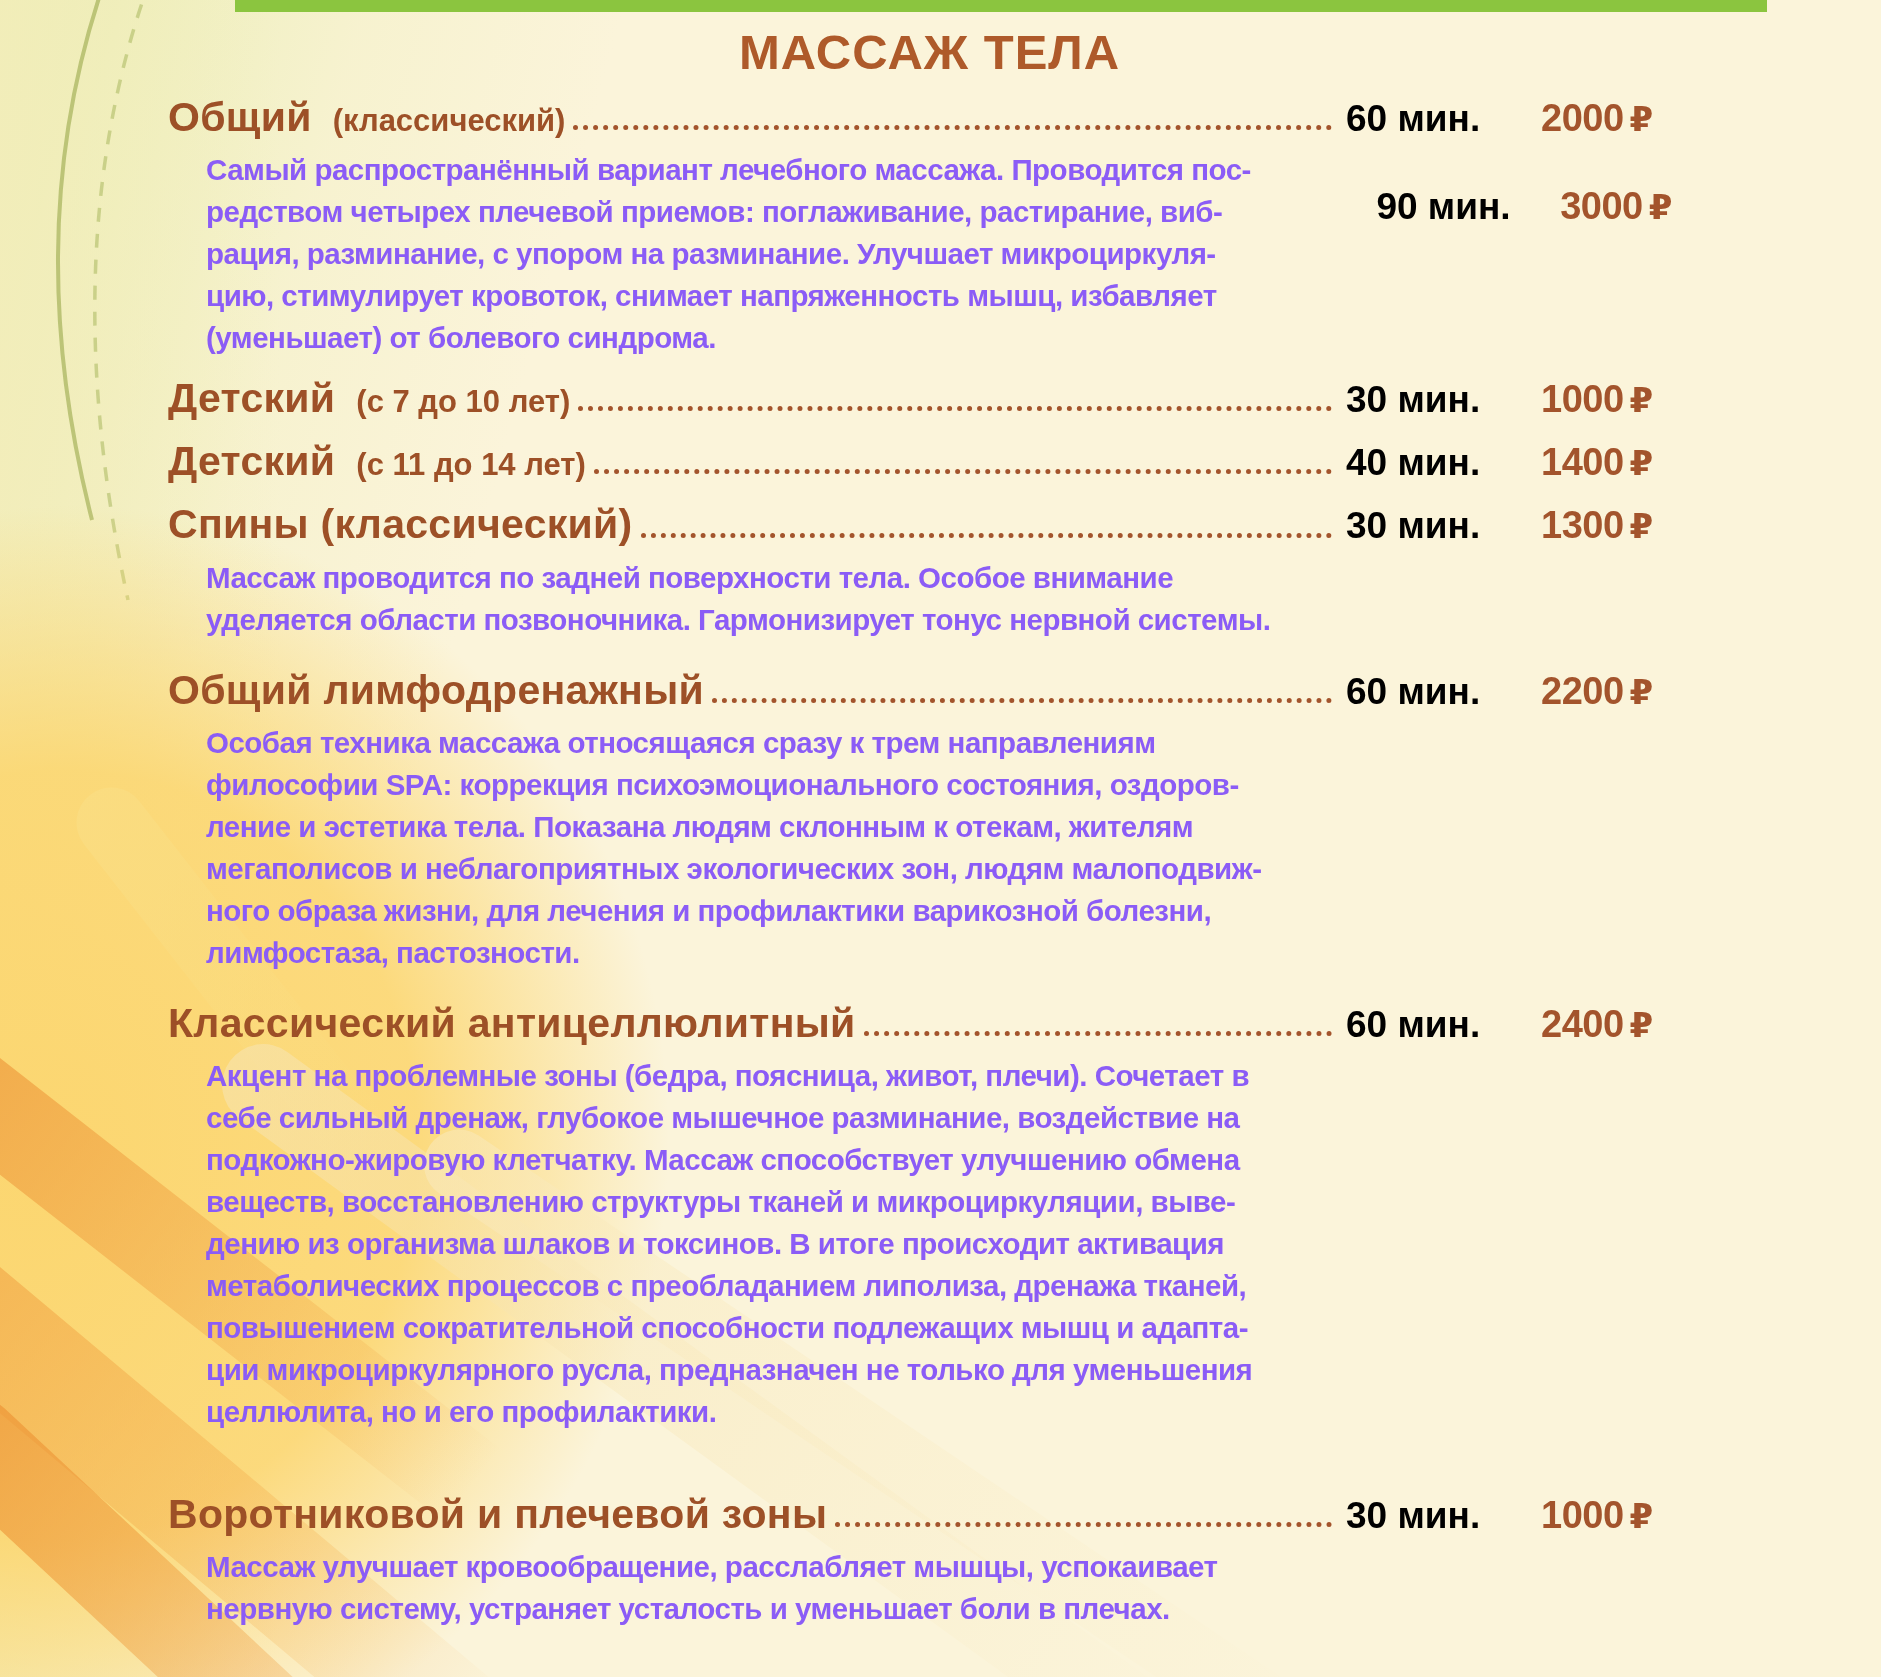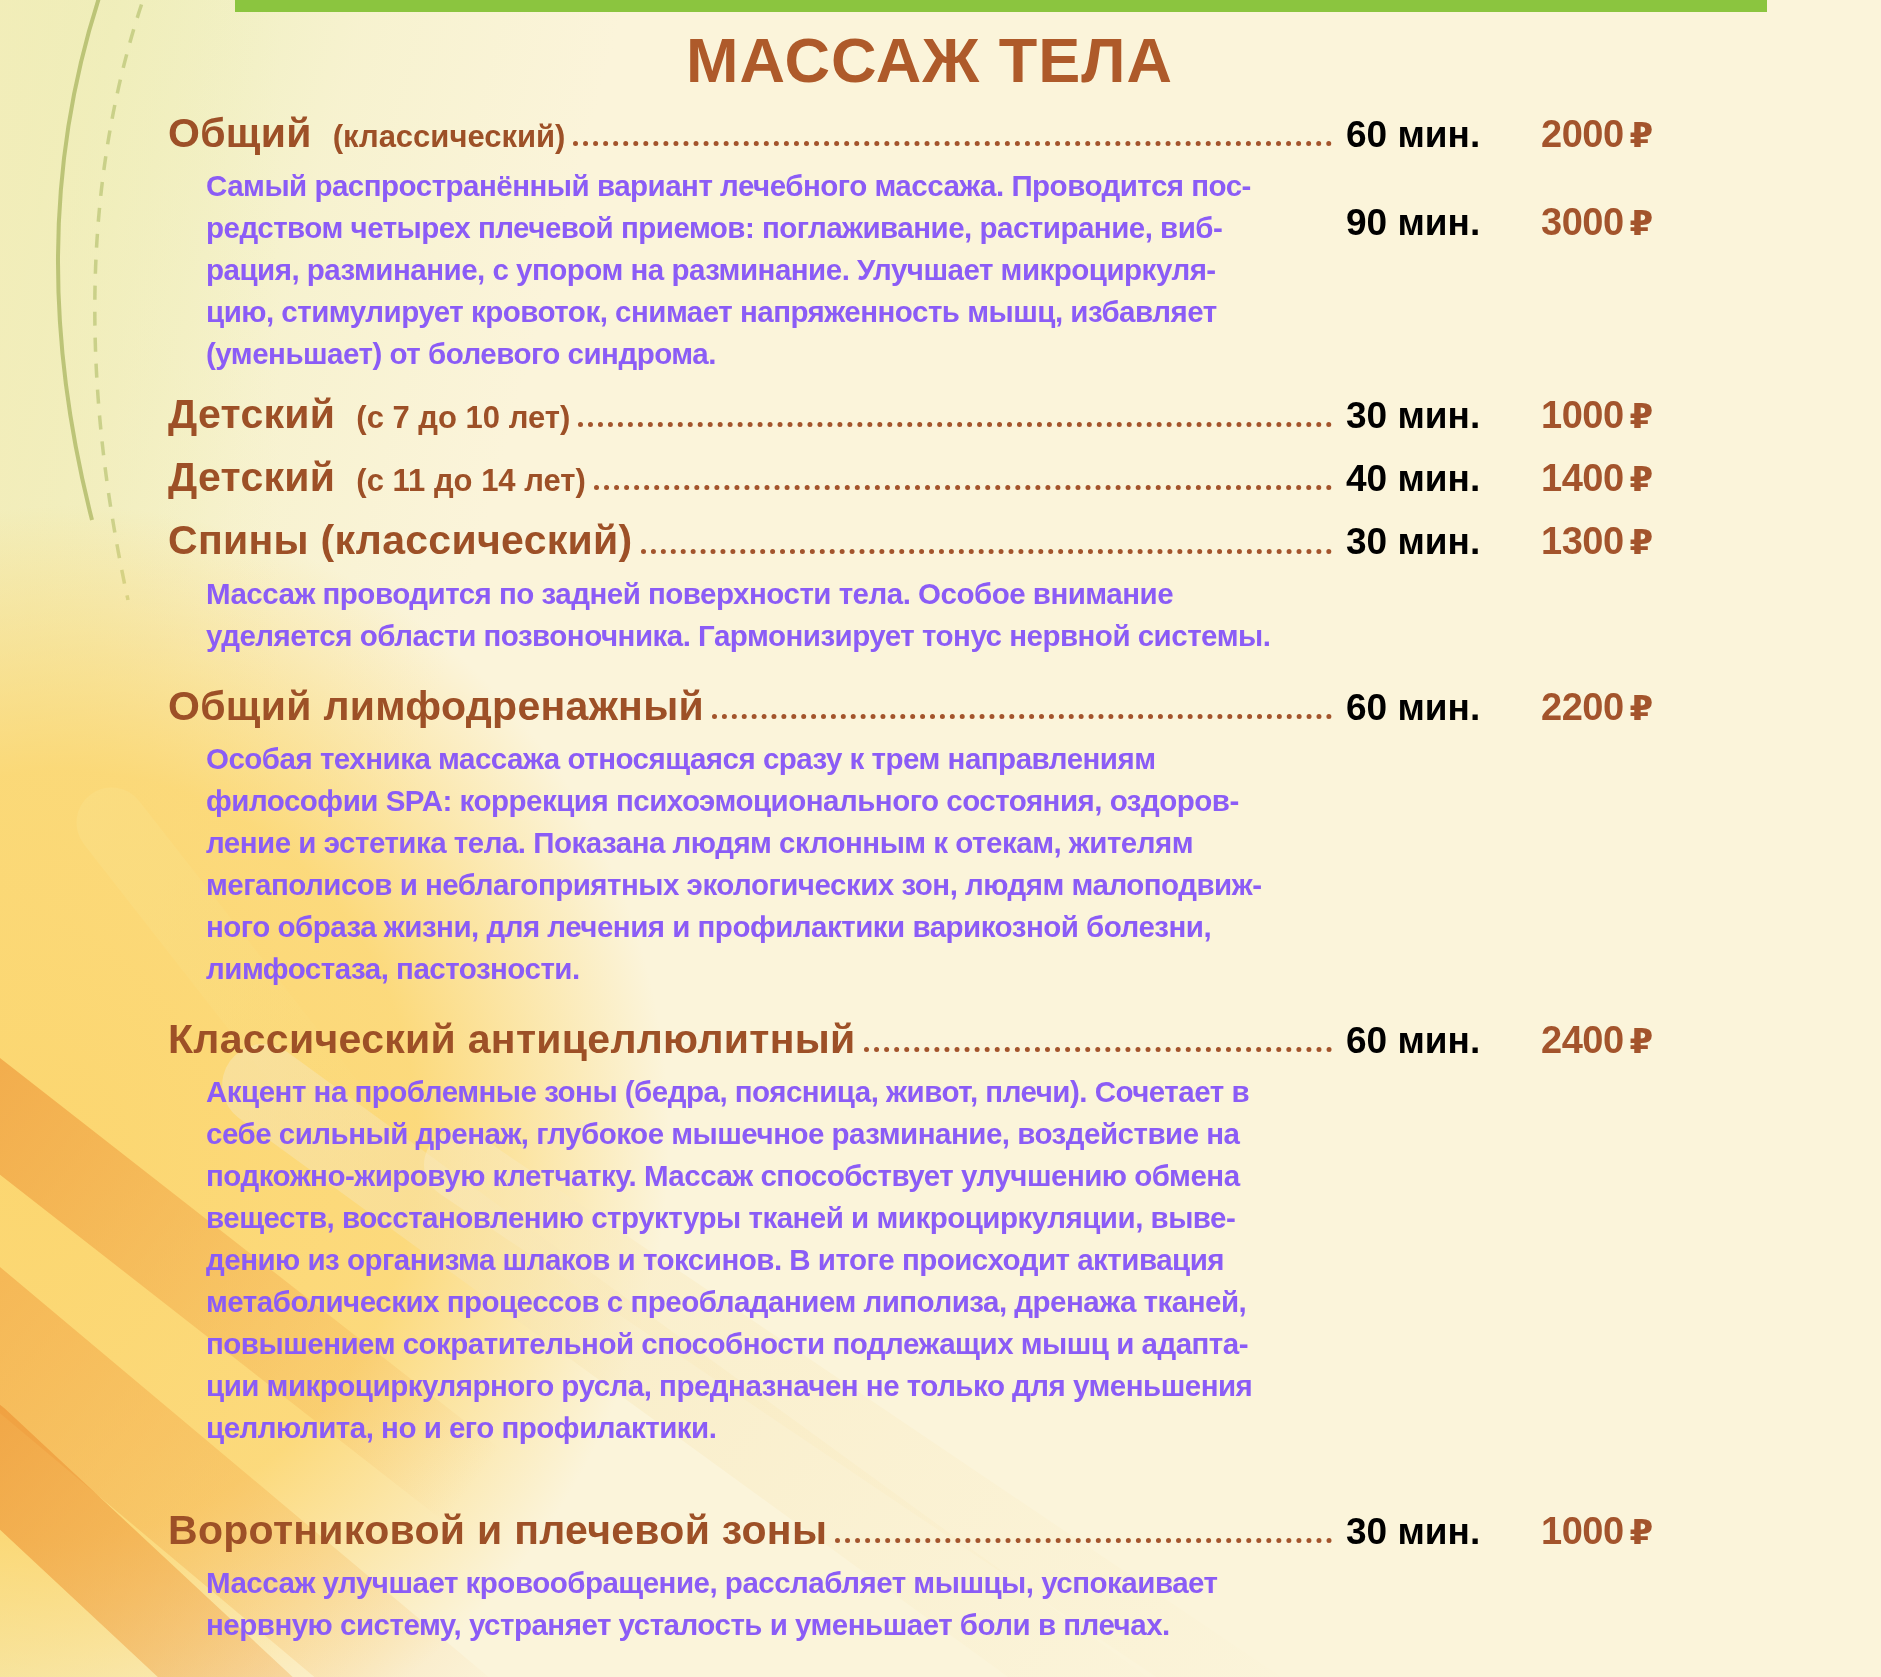--- a/index.html
+++ b/index.html
@@ -44,37 +44,37 @@
     position:absolute;left:235px;top:0;width:1532px;height:12px;
     background:#8bc53f;z-index:2;
   }
   
   .content{
     position:absolute;inset:0;z-index:1;
     padding:0 190px 0 168px;
     color:#a3542c;
   }
   .title{
-    text-align:center;font-size:63px;font-weight:700;color:#ae5a2a;
+    text-align:center;font-size:49px;font-weight:700;color:#ae5a2a;
     letter-spacing:1px;padding-top:24px;margin-bottom:14px;
   }
   .row{display:flex;align-items:baseline;line-height:1.15;}
   .svc-name{font-size:41px;font-weight:700;color:#9d5027;white-space:nowrap;letter-spacing:.3px;}
   .svc-qual{font-size:31px;font-weight:700;color:#9d5027;margin-left:21px;white-space:nowrap;}
   .svc-qual:empty{display:none;}
   .leader{
     flex:1 1 auto;min-width:30px;height:0;align-self:flex-end;
     border-bottom:5px dotted #a3542c;margin:0 14px 11px 8px;
   }
   .dur{width:195px;flex:none;font-size:37px;font-weight:700;color:#000000;white-space:nowrap;}
   .price-wrap{width:150px;flex:none;font-size:38px;font-weight:700;color:#a3542c;letter-spacing:-.5px;white-space:nowrap;}
   .rub{margin-left:6px;font-family:"DejaVu Sans","Liberation Sans",sans-serif;font-size:34px;}
   .desc{position:relative;margin:8px 0 12px 38px;}
   .desc-line{font-size:29.5px;line-height:42px;font-weight:700;letter-spacing:-.5px;color:#8b5cf6;white-space:nowrap;}
-  .opt2{position:absolute;top:36px;right:0;display:flex;align-items:baseline;}
+  .opt2{position:absolute;top:36px;right:0;display:flex;align-items:baseline;text-align:center;}
   .mt16{margin-top:16px;}
   .mt14{margin-top:26px;}
   .mt58{margin-top:58px;}
 </style>
 </head>
 <body>
 
 <div class="page">
 
   <div id="bg">

